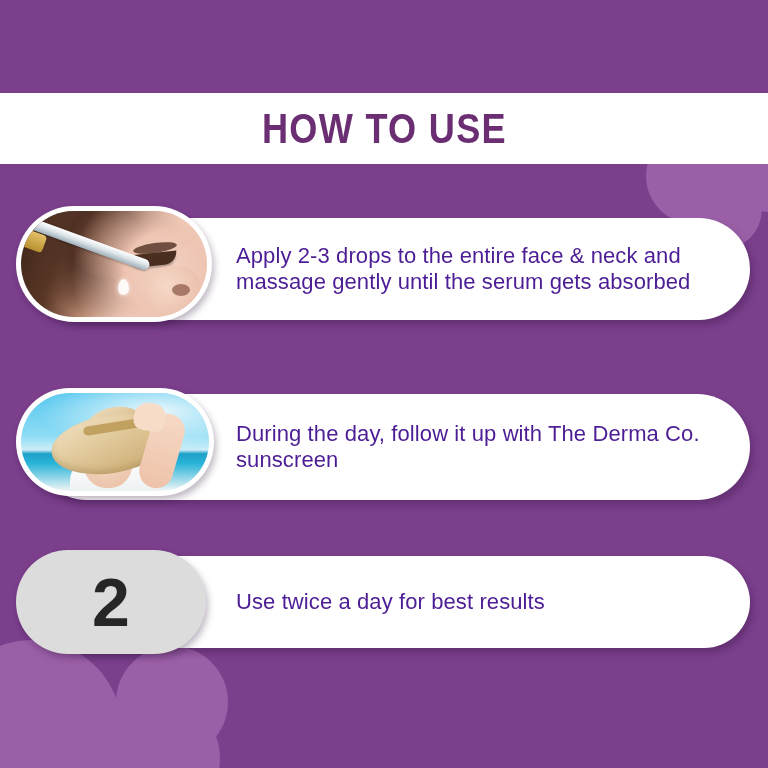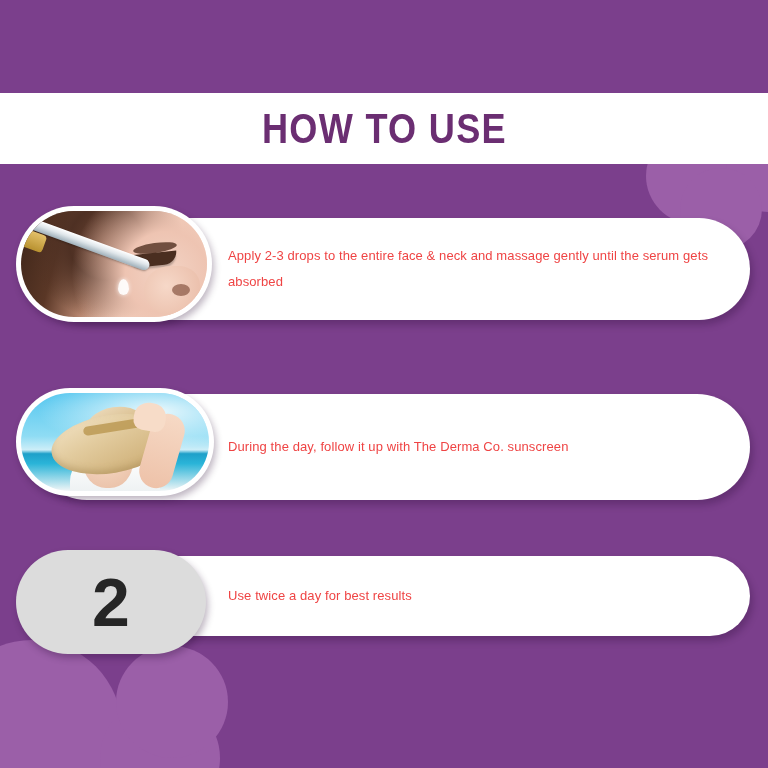--- a/index.html
+++ b/index.html
@@ -82,30 +82,30 @@
     left: 34px;
     top: 10px;
     width: 716px;
     height: 100px;
     background: #ffffff;
     border-radius: 60px;
     box-shadow: 3px 5px 7px rgba(40, 10, 50, 0.28);
   }
   .row-1 .card { top: 12px; height: 102px; }
   .row-2 .card { top: 8px;  height: 106px; }
-  .row-3 .card { top: 8px;  height: 80px; }
+  .row-3 .card { top: 8px;  height: 92px; }
 
   .card-text {
     position: absolute;
-    left: 194px;
+    left: 202px;
     right: 40px;
     top: 50%;
     transform: translateY(-50%);
-    color: #ef4444;
-    font-size: 13px;
+    color: #4c1d95;
+    font-size: 22px;
     line-height: 26px;
     letter-spacing: 0.1px;
   }
 
   
   .media {
     position: absolute;
     left: 16px;
     top: 0;
     width: 196px;

